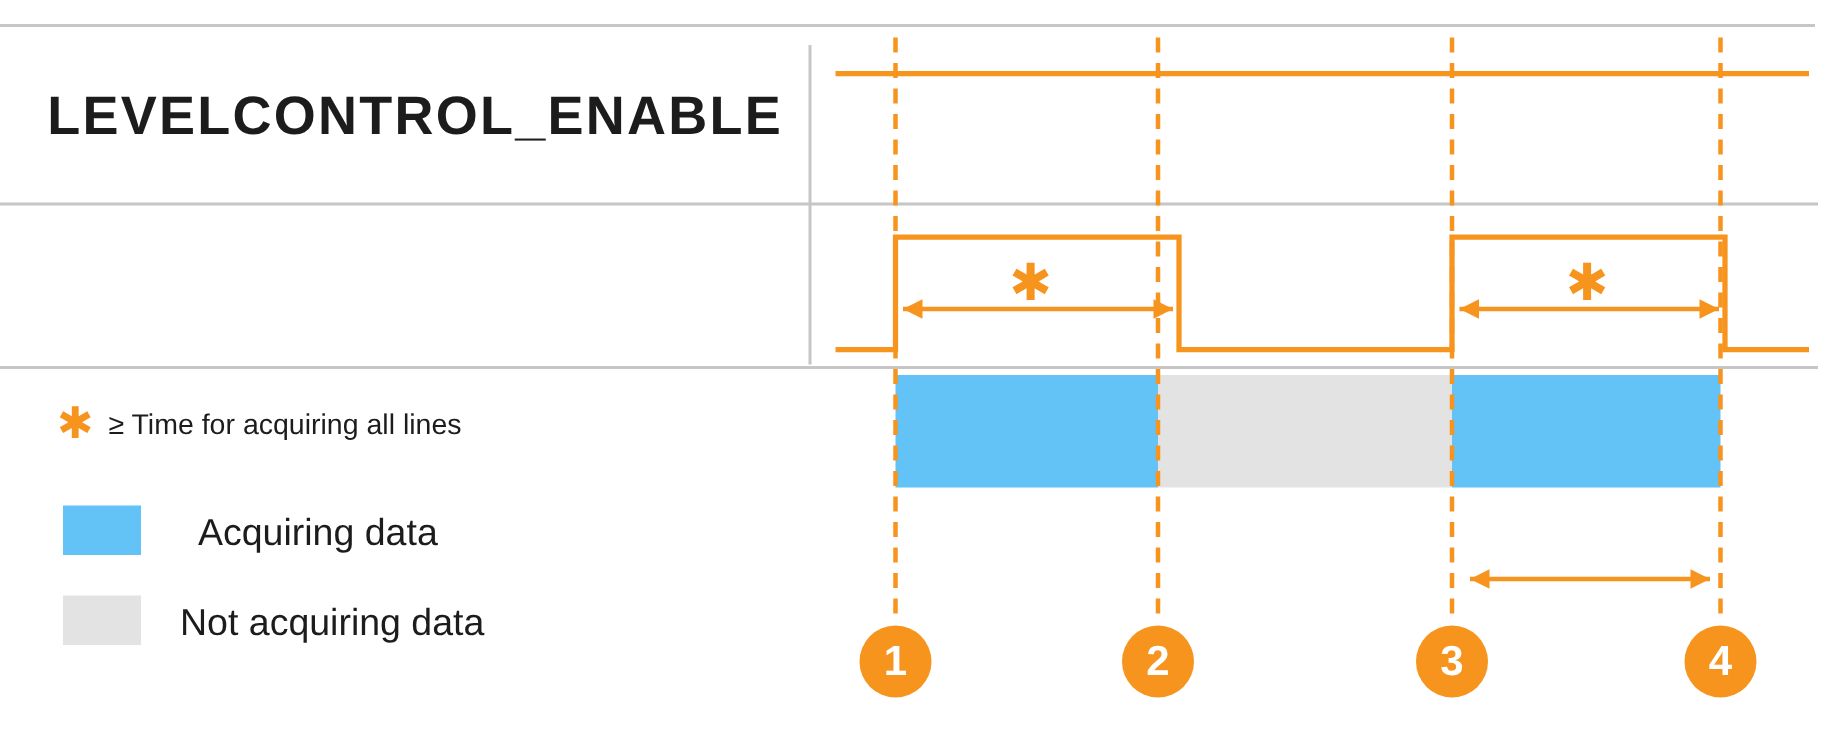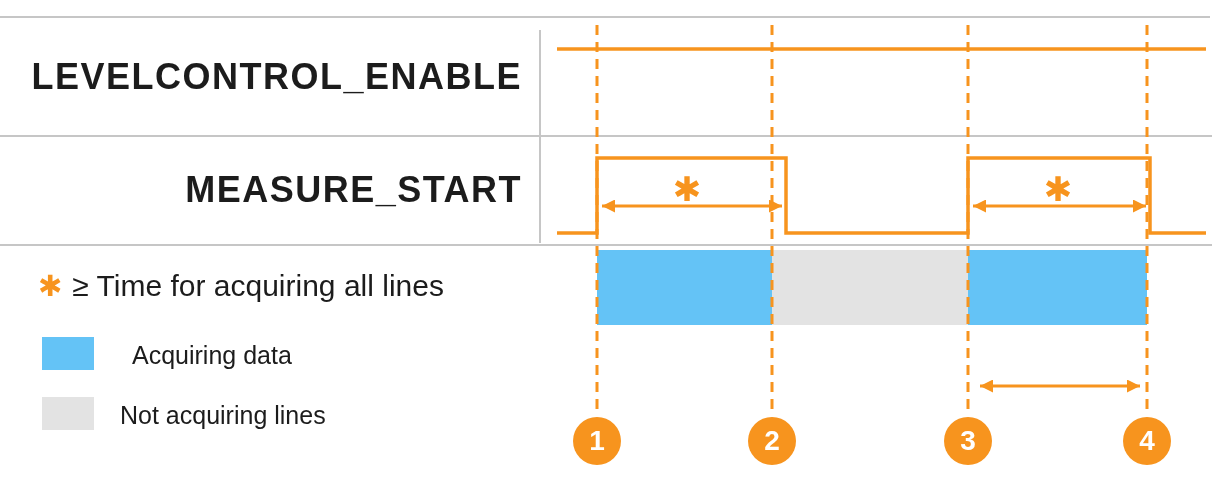--- a/index.html
+++ b/index.html
@@ -47,21 +47,21 @@
     z-index: 3; line-height: 1;
   }
   .ast1 { left: 687px; top: 172px; }
   .ast2 { left: 1058px; top: 172px; }
 
   .legend-note {
     position: absolute; left: 38px; top: 269px;
     display: flex; align-items: center; gap: 10px; z-index: 3;
   }
   .note-ast { color: var(--accent, #f7941e); font-size: 29px; font-weight: bold; line-height: 1; }
-  .note-text { font-size: 30px; color: var(--text, #1c1c1c); }
+  .note-text { font-size: 19px; color: var(--text, #1c1c1c); }
 
   .swatch { position: absolute; left: 42px; width: 52px; height: 33px; z-index: 3; }
   .sw-blue { top: 337px; background: var(--acquiring, #64c3f6); }
   .sw-gray { top: 397px; background: var(--not_acquiring, #e3e3e3); }
 
   .legend-label { position: absolute; left: 120px; font-size: 25px; color: var(--text, #1c1c1c); z-index: 3; white-space: nowrap; }
   .ll1 { top: 341px; margin-left: 12px; }
   .ll2 { top: 401px; }
 
   .marker {
@@ -104,34 +104,33 @@
 
     <path class="sig" d="M557,49 H1206"></path>
     <path class="sig" d="M557,233 H597 V158 H786 V233 H968 V158 H1150 V233 H1206"></path>
 
     <line class="arrow" x1="602" y1="206" x2="782" y2="206" marker-start="url(#ah)" marker-end="url(#ah)"></line>
     <line class="arrow" x1="973" y1="206" x2="1146" y2="206" marker-start="url(#ah)" marker-end="url(#ah)"></line>
     <line class="arrow" x1="980" y1="386" x2="1140" y2="386" marker-start="url(#ah)" marker-end="url(#ah)"></line>
   </svg>
 
   <div class="row-label row1">LEVELCONTROL_ENABLE</div>
-  <div class="row-label row2">MEASURE_START</div>
 
   <div class="ast ast1">✱</div>
   <div class="ast ast2">✱</div>
 
   <div class="legend-note">
     <span class="note-ast">✱</span>
     <span class="note-text">≥ Time for acquiring all lines</span>
   </div>
 
   <div class="swatch sw-blue"></div>
   <div class="legend-label ll1">Acquiring data</div>
 
   <div class="swatch sw-gray"></div>
-  <div class="legend-label ll2">Not acquiring lines</div>
+  <div class="legend-label ll2">Not acquiring data</div>
 
   <div class="marker m1">1</div>
   <div class="marker m2">2</div>
   <div class="marker m3">3</div>
   <div class="marker m4">4</div>
 
 </div>
 
 </body></html>

